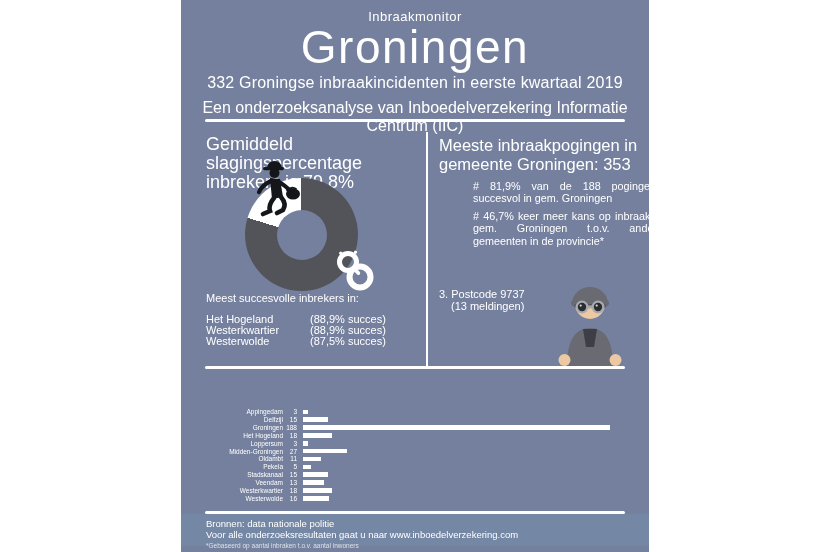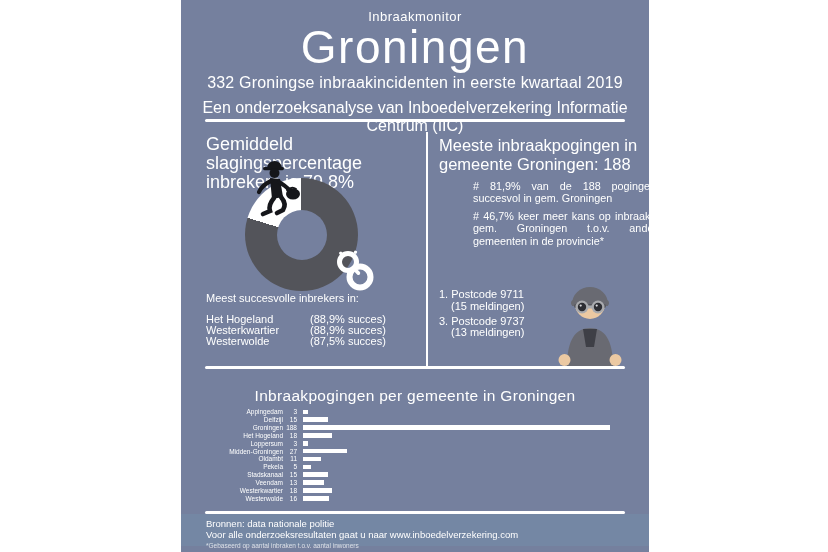--- a/index.html
+++ b/index.html
@@ -102,29 +102,25 @@
     <div class="succ-row">
       <span class="succ-name">Westerkwartier</span>
       <span>(88,9% succes)</span>
     </div>
     <div class="succ-row">
       <span class="succ-name">Westerwolde</span>
       <span>(87,5% succes)</span>
     </div>
   </div>
 
-  <div class="abs rp-heading">Meeste inbraakpogingen in gemeente Groningen: 188</div>
+  <div class="abs rp-heading">Meeste inbraakpogingen in gemeente Groningen: 353</div>
   <div class="abs bullet b1"># 81,9% van de 188 pogingen succesvol in gem. Groningen</div>
   <div class="abs bullet b2"># 46,7% keer meer kans op inbraak in gem. Groningen t.o.v. andere gemeenten in de provincie*</div>
 
   <div class="abs top3">
-    <div class="top3-item">
-      <div><span>1.</span> <span>Postcode 9711</span></div>
-      <div class="top3-sub">(15 meldingen)</div>
-    </div>
     <div class="top3-item">
       <div><span>3.</span> <span>Postcode 9737</span></div>
       <div class="top3-sub">(13 meldingen)</div>
     </div>
   </div>
 
   <svg class="abs burglar-avatar" viewBox="0 0 66 91">
     <path d="M10,91 C10,63 19,52 33,52 C47,52 56,63 56,91 Z" fill="#696a72"></path>
     <path d="M26,53 L40,53 L37,71 L29,71 Z" fill="#3e3f46"></path>
     <circle cx="7.5" cy="84" r="6" fill="#ecc9a2"></circle>
@@ -137,21 +133,20 @@
     <circle cx="41" cy="31" r="6.5" fill="#a9aaae"></circle>
     <rect x="29" y="29.5" width="8" height="3" rx="1.5" fill="#a9aaae"></rect>
     <circle cx="25" cy="31" r="4.2" fill="#2c2d33"></circle>
     <circle cx="41" cy="31" r="4.2" fill="#2c2d33"></circle>
     <circle cx="23.7" cy="29.6" r="1.1" fill="#d8d9dd"></circle>
     <circle cx="39.7" cy="29.6" r="1.1" fill="#d8d9dd"></circle>
   </svg>
 
   <div class="abs hdiv" style="top:366px"></div>
 
-  <div class="abs ctr chart-title">Inbraakpogingen per gemeente in Groningen</div>
   <div class="abs bar-rows" id="bar-rows">
       <div class="bar-row">
         <span class="bar-label">Appingedam</span>
         <span class="bar-value">3</span>
         <div class="bar" style="width: 4.9px;"></div>
       </div>
       <div class="bar-row">
         <span class="bar-label">Delfzijl</span>
         <span class="bar-value">15</span>
         <div class="bar" style="width: 24.5px;"></div>

